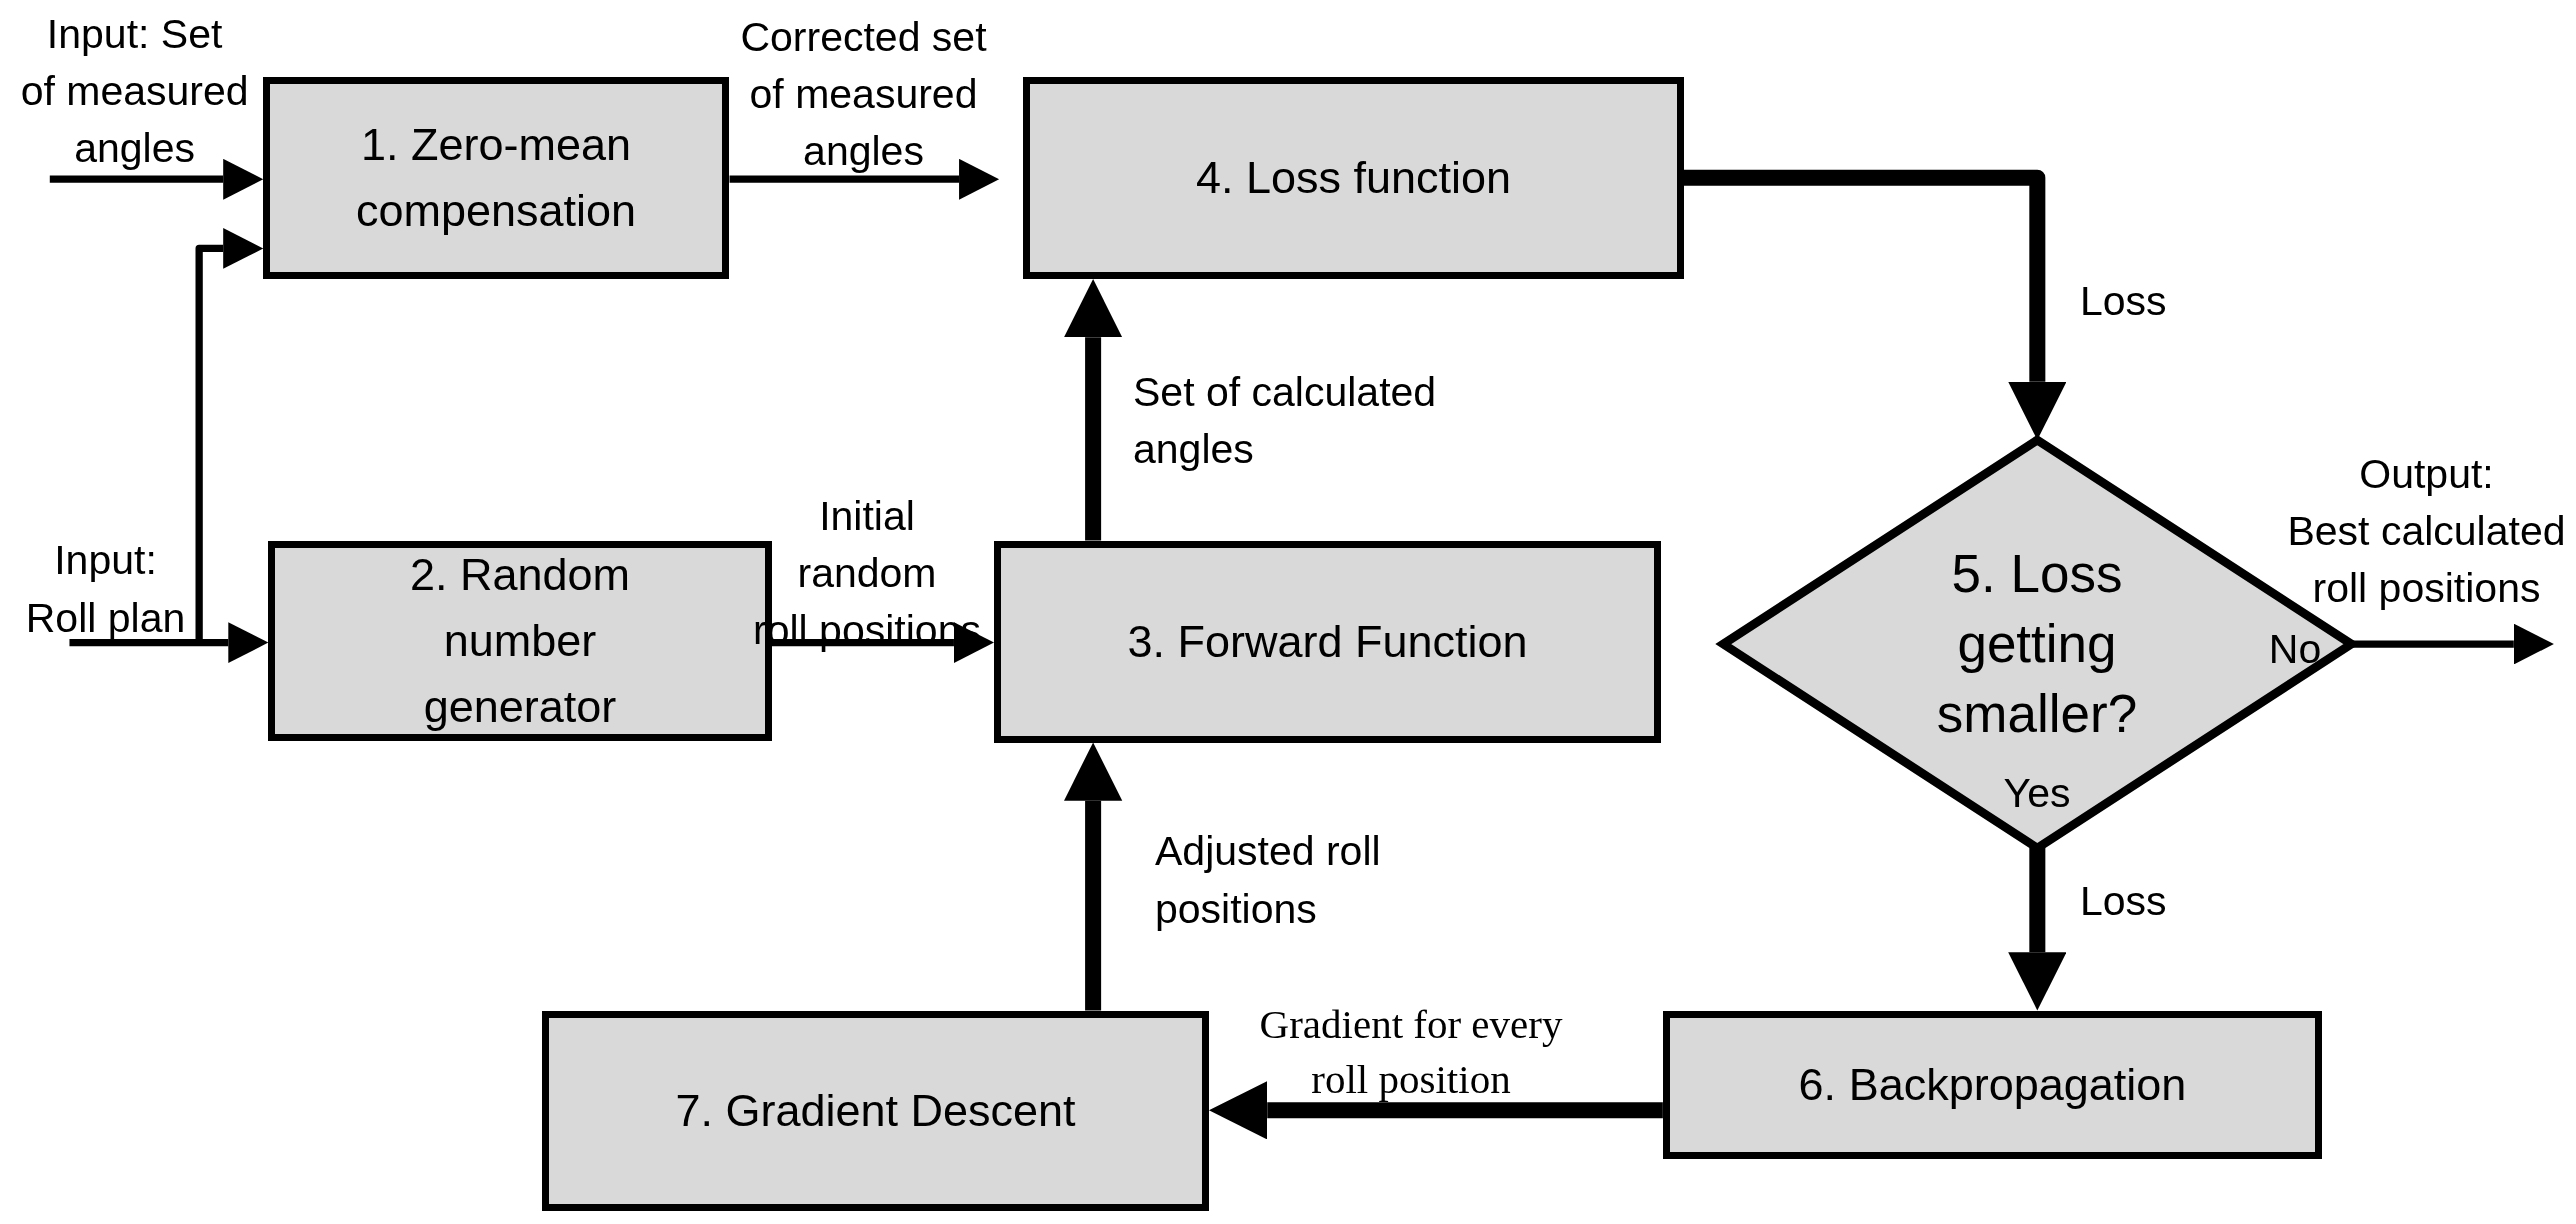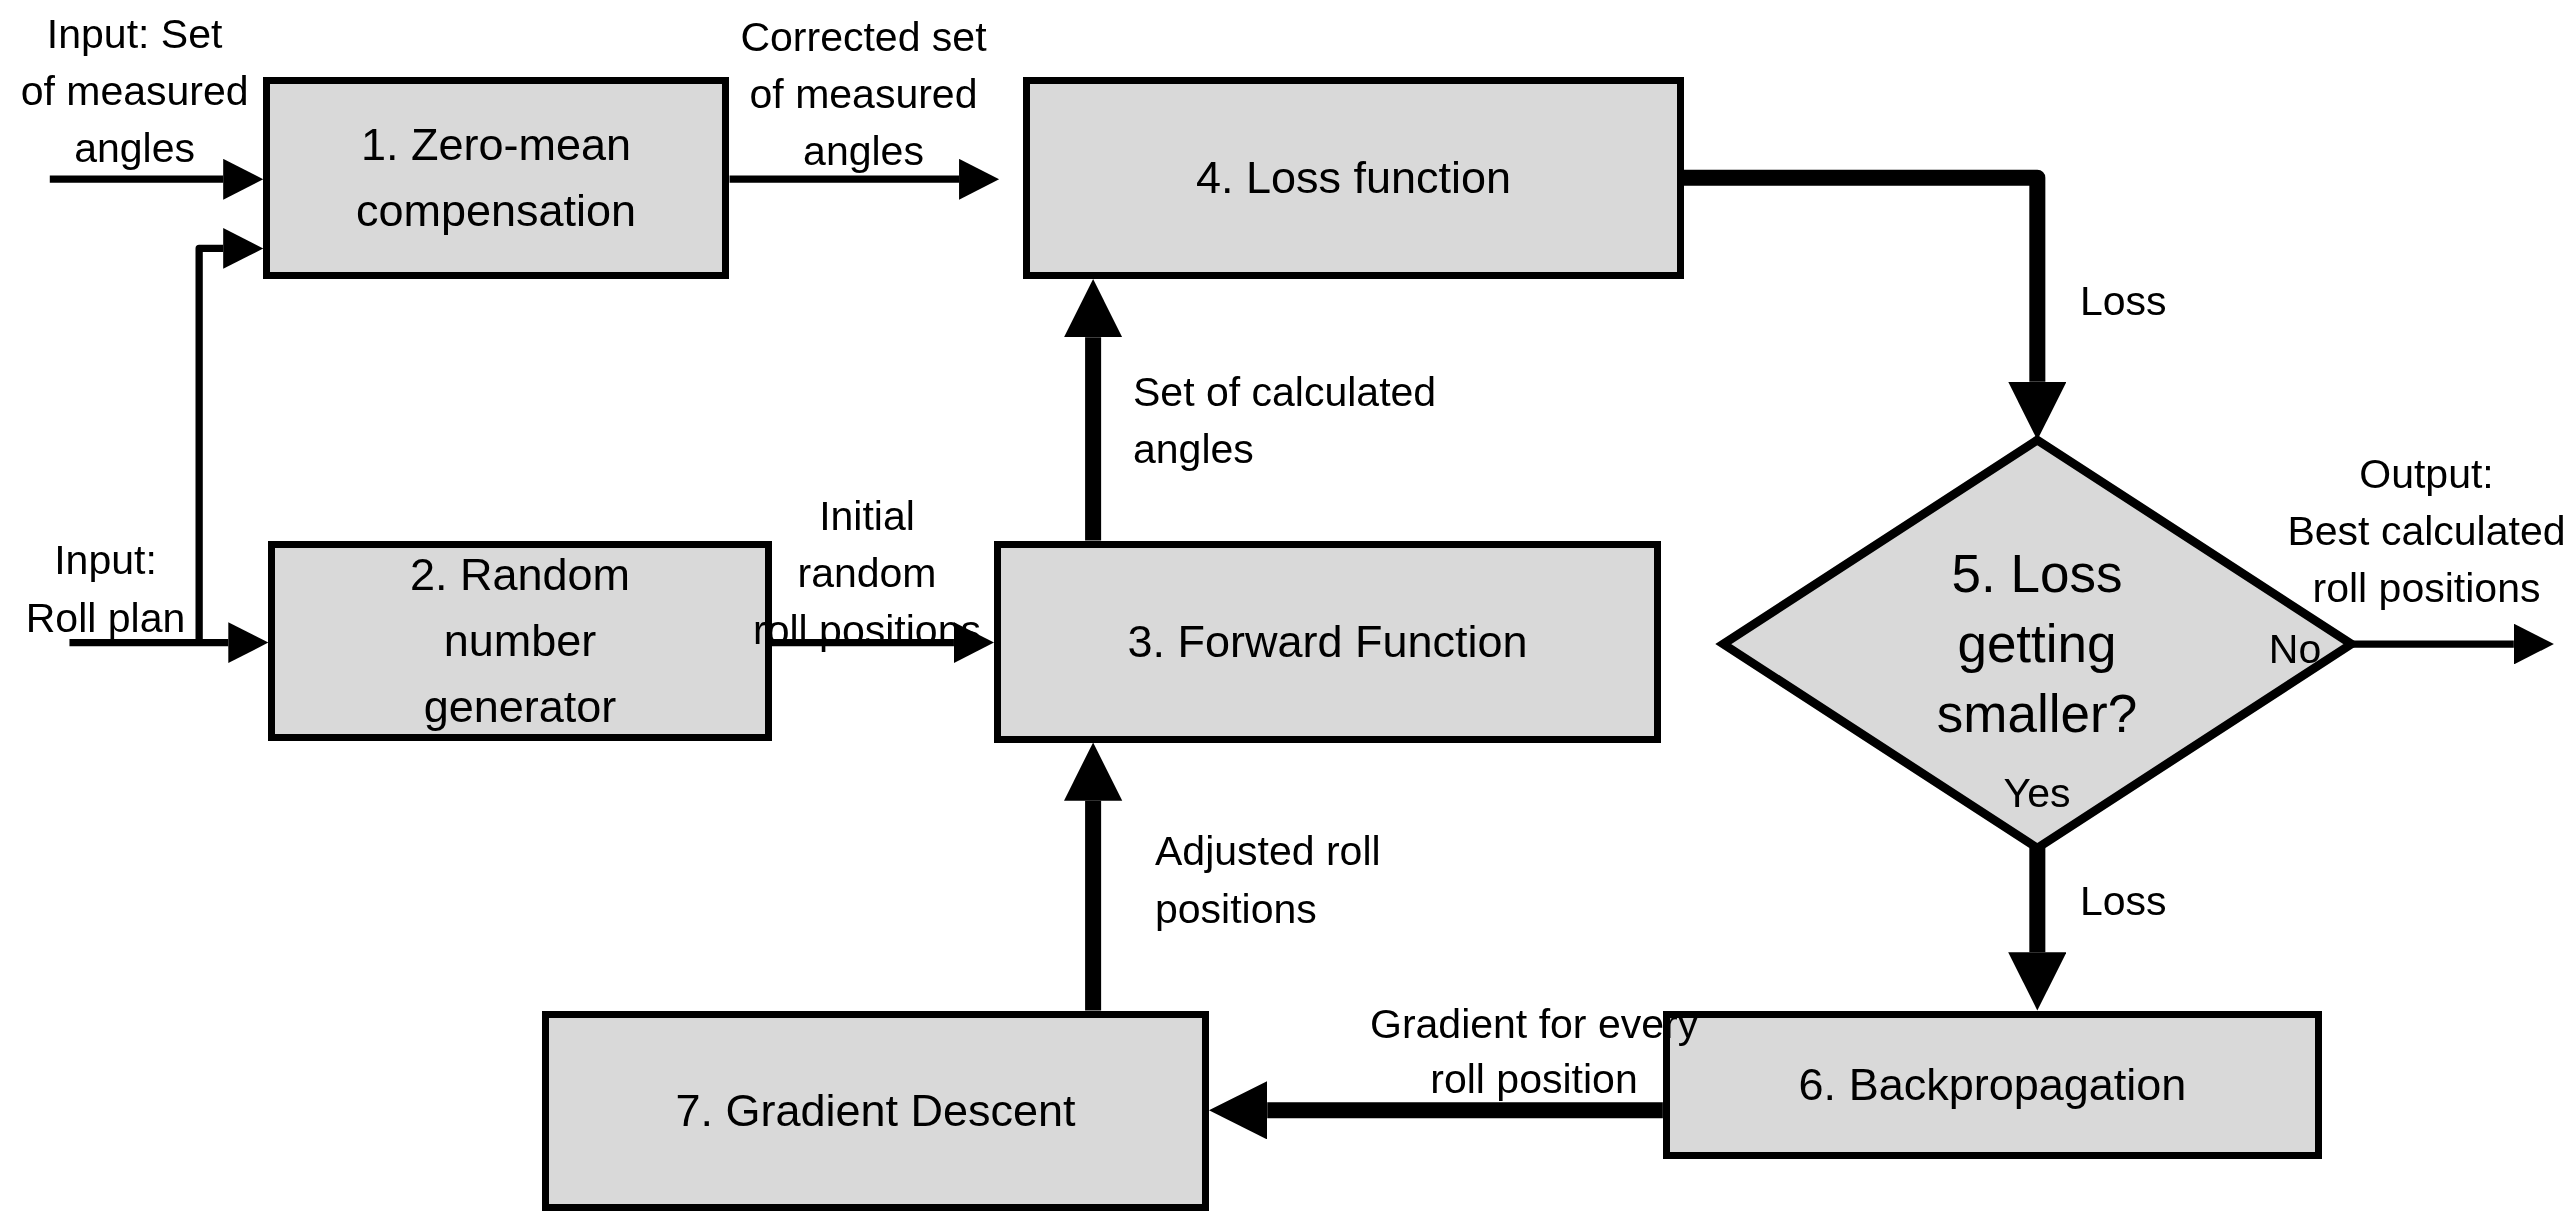--- a/index.html
+++ b/index.html
@@ -65,21 +65,21 @@
   #lbl-input-angles  { left: 14.6px;   top: 5.8px;    width: 240px; }
   #lbl-corrected     { left: 736px; top: 8.7px;   width: 255px; }
   #lbl-rollplan      { left: 0px;    top: 531px;  width: 211px; line-height: 58px; }
   #lbl-initial       { left: 736px; top: 472px;  width: 262px; margin-top: 16px; }
   #lbl-calculated    { left: 1133px; top: 364px; }
   #lbl-loss-top      { left: 2080px; top: 273px; }
   #lbl-output        { left: 2281px; top: 446px;  width: 291px; }
   #lbl-no            { left: 2244px; top: 621px;  width: 102px; }
   #lbl-yes           { left: 1976px; top: 765px; width: 122px; }
   #lbl-loss-bottom   { left: 2080px; top: 873px; }
-  #lbl-gradient      { left: 1370px; top: 997px; width: 328px; line-height: 55px; }
+  #lbl-gradient      { left: 1247px; top: 997px; width: 328px; line-height: 55px; font-family: Liberation Serif, serif; }
   #lbl-adjusted      { left: 1135px; top: 822px; line-height: 58px; margin-left: 20px; }
 
   .wire { stroke: var(--line); fill: none; }
   .med   { stroke-width: 10px; }
   .thick { stroke-width: 22px; }
   .head  { fill: var(--line); }
 </style>
 </head>
 <body>
 

